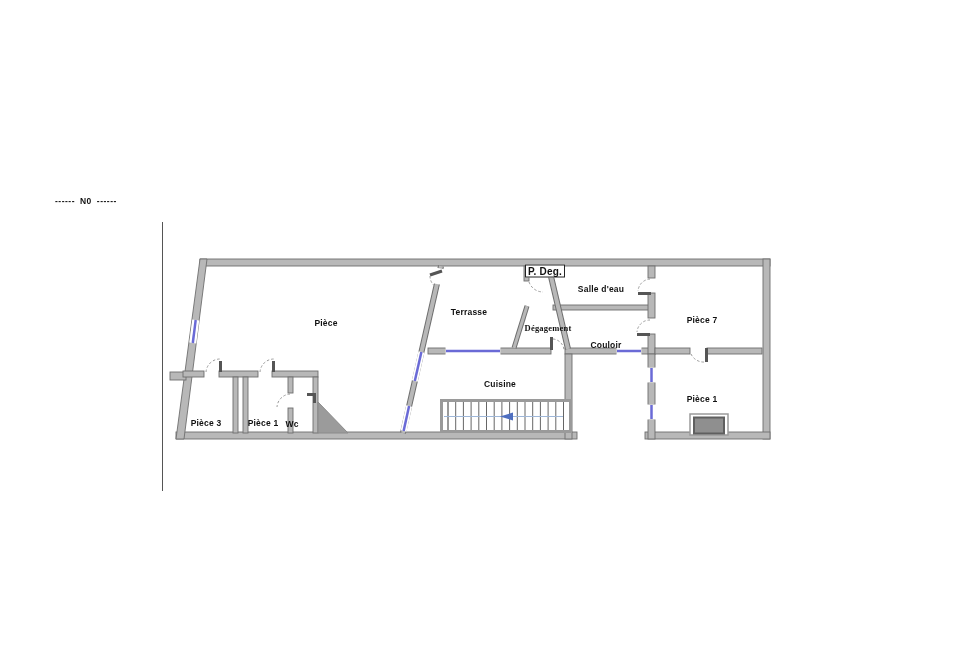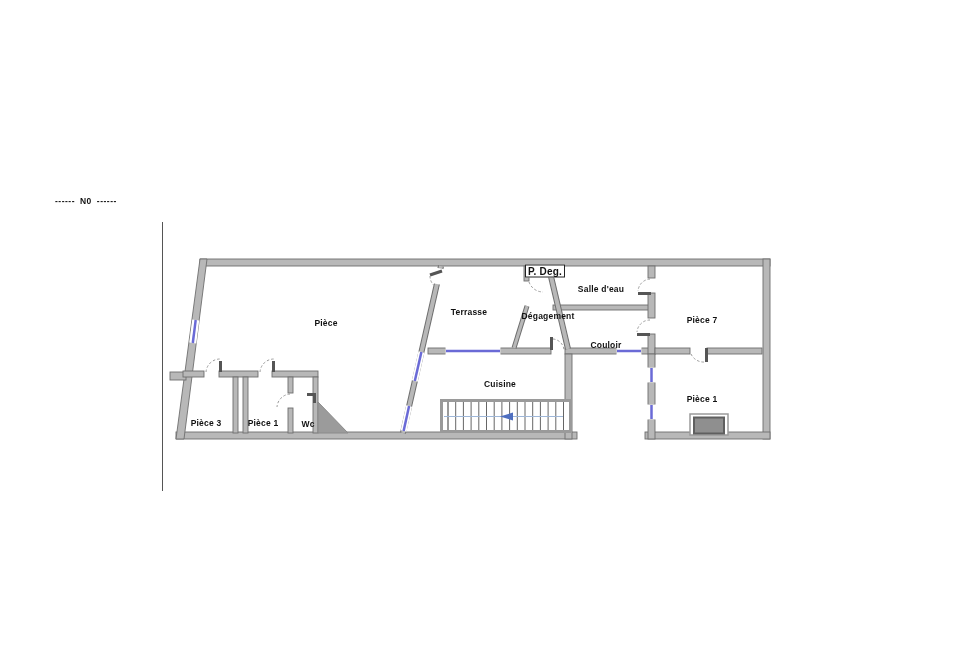--- a/index.html
+++ b/index.html
@@ -176,22 +176,22 @@
     <g>
       <rect x="690" y="414" width="38" height="21" fill="#ffffff" stroke="#9a9a9a" stroke-width="1.5"></rect>
       <rect x="694" y="417.5" width="30" height="16" fill="#8f8f8f" stroke="#5f5f5f" stroke-width="2"></rect>
     </g>
   </svg>
 
   <div class="room-label" style="left:326px;top:323px;text-align:right;">Pièce</div>
   <div class="room-label" style="left:469px;top:312px;">Terrasse</div>
   <div class="room-label pdeg-box" style="left:545px;top:271px;">P. Deg.</div>
   <div class="room-label" style="left:601px;top:289px;">Salle d'eau</div>
-  <div class="room-label" style="left:548px;top:316px;">Dégagement</div>
+  <div class="room-label" style="left:548px;top:328px;font-family:Liberation Serif, serif;">Dégagement</div>
   <div class="room-label" style="left:606px;top:325px;margin-top:20px;">Couloir</div>
   <div class="room-label" style="left:702px;top:320px;">Pièce 7</div>
   <div class="room-label" style="left:500px;top:384px;">Cuisine</div>
   <div class="room-label" style="left:702px;top:399px;">Pièce 1</div>
   <div class="room-label" style="left:206px;top:423px;">Pièce 3</div>
   <div class="room-label" style="left:263px;top:423px;">Pièce 1</div>
-  <div class="room-label" style="left:308px;top:424px;">Wc</div>
+  <div class="room-label" style="left:292px;top:424px;">Wc</div>
 
 </div>
 
 </body></html>

